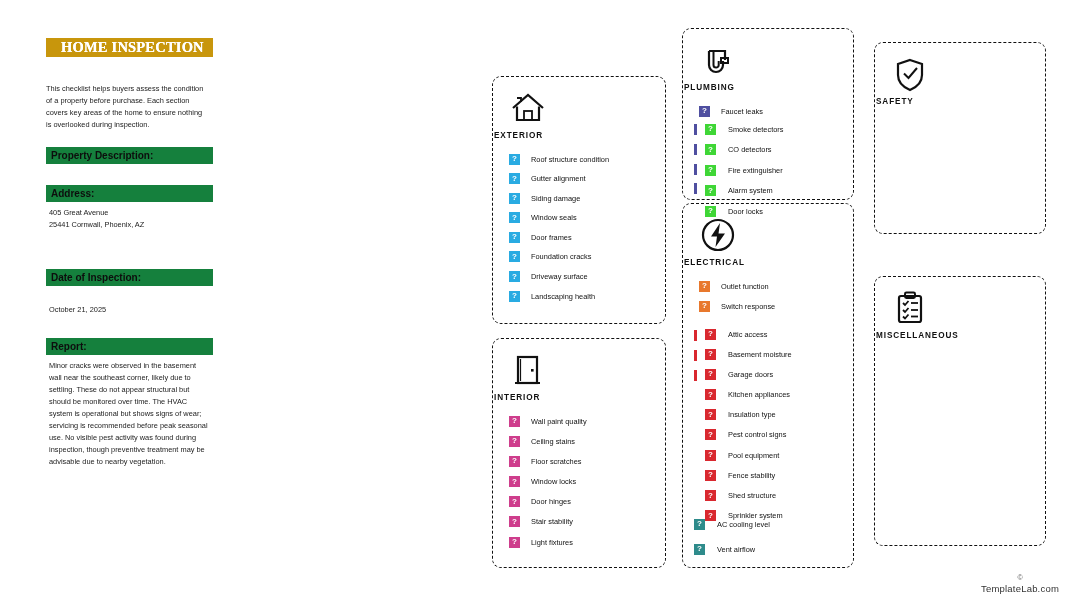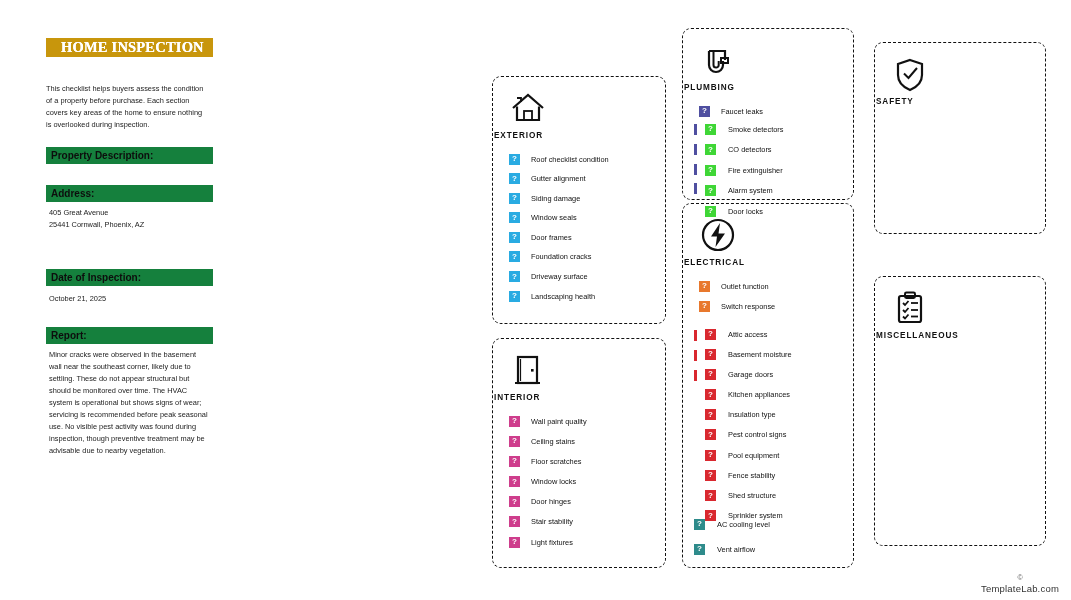--- a/index.html
+++ b/index.html
@@ -41,21 +41,21 @@
     font-size:10px;font-weight:bold;
     padding:3px 5px;box-sizing:border-box;
   }
   .field-body{
     font-size:7.4px;line-height:1.62;
     padding:5px 3px 0 3px;color:#1b1b1b;
   }
   .field.report{margin-top:22px;}
   .field.addr{margin-top:21px;}
   .field.date{margin-top:38px;}
-  .field.date .field-body{padding-top:7px;}
+  .field.date .field-body{padding-top:18px;}
 
   
   .card{
     position:absolute;
     border:1.4px dashed #111;
     border-radius:9px;
     box-sizing:border-box;
     background:transparent;
   }
   .card-icon{position:absolute;left:16px;top:12px;width:38px;height:38px;}
@@ -135,21 +135,21 @@
         <path d="M4 19 L19 6 L34 19" fill="none" stroke="#111" stroke-width="2.2"></path>
         <path d="M8 17.5 V31 H30 V17.5" fill="none" stroke="#111" stroke-width="2.2"></path>
         <rect x="15" y="22" width="8" height="9" fill="none" stroke="#111" stroke-width="1.8"></rect>
         <path d="M8 9 h4 v4" fill="none" stroke="#111" stroke-width="1.8"></path>
       </svg>
     </div>
     <div class="card-title">EXTERIOR</div>
     <div class="items" id="items-exterior">
         <div class="item" style="margin-bottom: 7.6px;">
           <span class="cb" style="background: rgb(41, 171, 226);">?</span>
-          <span class="item-label" style="margin-left: 11px;">Roof checklist condition</span>
+          <span class="item-label" style="margin-left: 11px;">Roof structure condition</span>
         </div>
         <div class="item" style="margin-bottom: 7.6px;">
           <span class="cb" style="background: rgb(41, 171, 226);">?</span>
           <span class="item-label" style="margin-left: 11px;">Gutter alignment</span>
         </div>
         <div class="item" style="margin-bottom: 7.6px;">
           <span class="cb" style="background: rgb(41, 171, 226);">?</span>
           <span class="item-label" style="margin-left: 11px;">Siding damage</span>
         </div>
         <div class="item" style="margin-bottom: 7.6px;">

